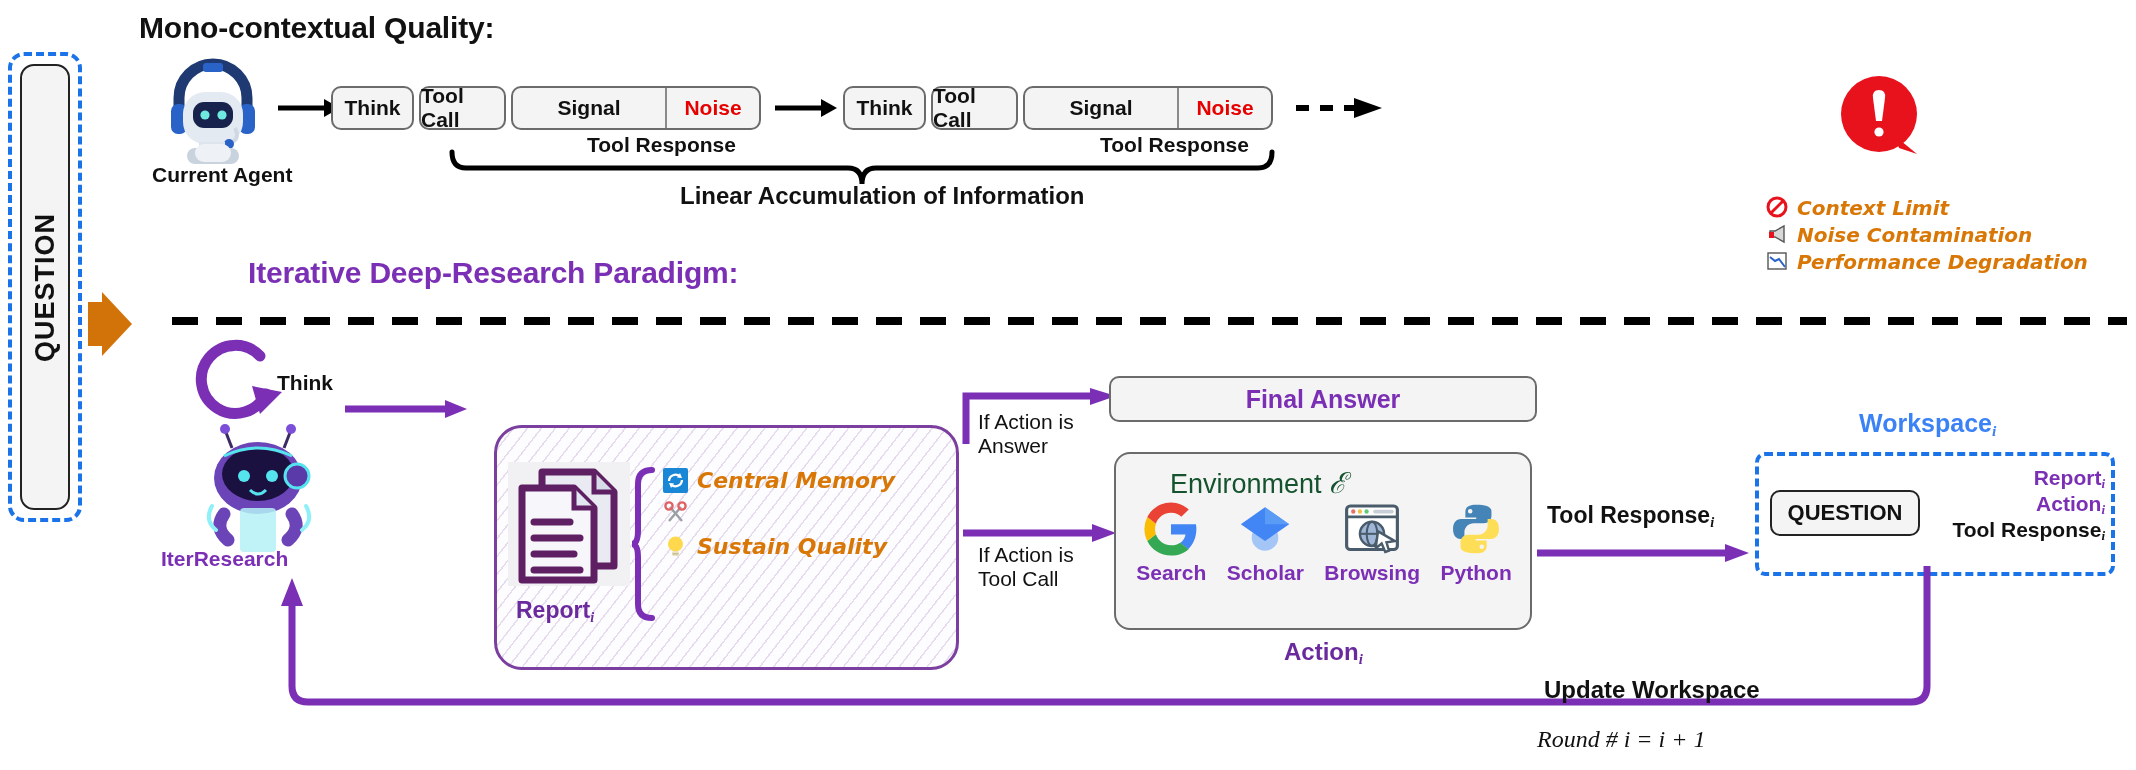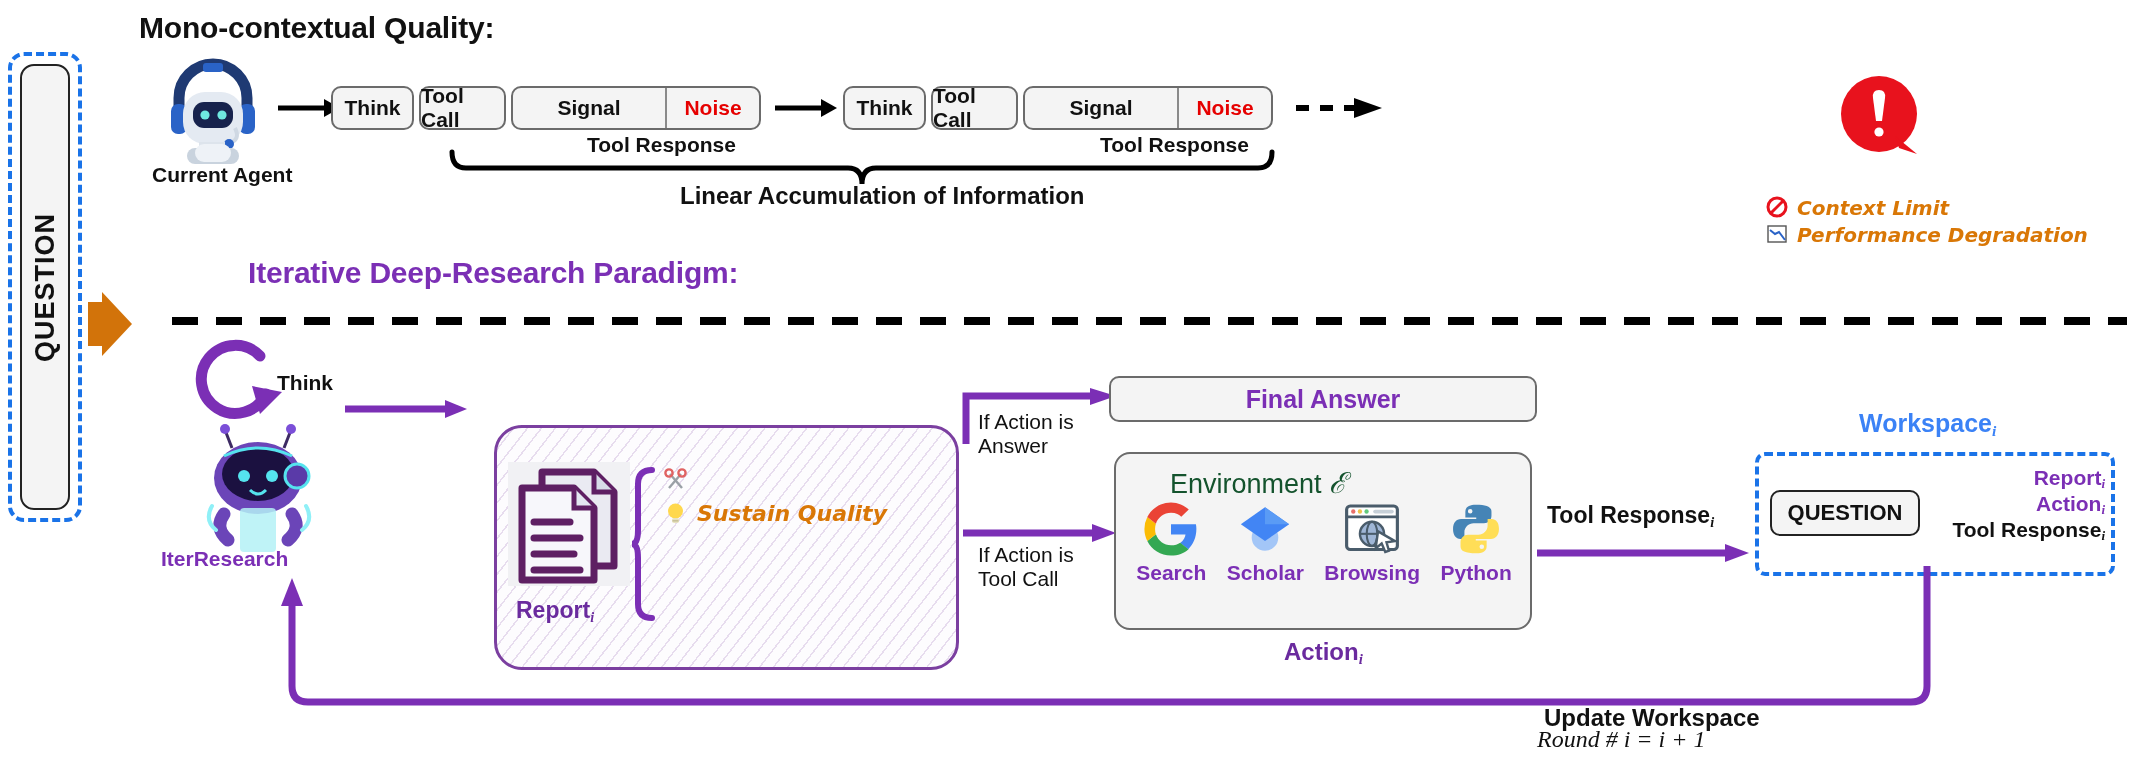--- a/index.html
+++ b/index.html
@@ -149,20 +149,29 @@
 
 <div class="abs" style="left:1766px;top:196px;">
   <div class="bullet-row" style="height:27px;">
     <span>
       <svg width="22" height="22" viewBox="0 0 22 22">
           <circle cx="11" cy="11" r="9" fill="none" stroke="#e8121d" stroke-width="3"></circle>
           <line x1="5" y1="17" x2="17" y2="5" stroke="#e8121d" stroke-width="3"></line>
         </svg>
     </span>
     <span class="txt" style="font-size:20px;">Context Limit</span>
+  </div>
+  <div class="bullet-row" style="height:27px;">
+    <span>
+      <svg width="22" height="22" viewBox="0 0 22 22">
+          <path d="M4 8 h5 l9 -5 v16 l-9 -5 H4 z" fill="#d8d8d8" stroke="#555" stroke-width="1.4"></path>
+          <rect x="3" y="9" width="5" height="6" fill="#e8121d"></rect>
+        </svg>
+    </span>
+    <span class="txt" style="font-size:20px;">Noise Contamination</span>
   </div>
   <div class="bullet-row" style="height:27px;">
     <span>
       <svg width="22" height="22" viewBox="0 0 22 22">
           <rect x="2" y="3" width="18" height="16" fill="#fff" stroke="#555" stroke-width="1.4"></rect>
           <polyline points="4,7 9,11 13,9 19,17" fill="none" stroke="#2a63c7" stroke-width="2"></polyline>
         </svg>
     </span>
     <span class="txt" style="font-size:20px;">Performance Degradation</span>
   </div>
@@ -240,20 +249,32 @@
 <div class="abs" style="left:632px;top:468px;">
   <svg width="24" height="152" viewBox="0 0 24 152">
     <path d="M20 2 q-14 0 -14 14 V62 q0 14 -6 14 q6 0 6 14 V136 q0 14 14 14" fill="none" stroke="#7b2fb5" stroke-width="6" stroke-linecap="round"></path>
   </svg>
 </div>
 
 <div class="abs" style="left:663px;top:468px;">
   <div class="bullet-row">
     <span>
       <svg width="25" height="25" viewBox="0 0 25 25">
+          <rect x="0" y="0" width="25" height="25" rx="2" fill="#1a86d6"></rect>
+          <path d="M6 13 a6.5 6.5 0 0 1 11 -4.4" fill="none" stroke="#fff" stroke-width="2.3"></path>
+          <path d="M19 12 a6.5 6.5 0 0 1 -11 4.4" fill="none" stroke="#fff" stroke-width="2.3"></path>
+          <polygon points="17,5 19,10 14,9.5" fill="#fff"></polygon>
+          <polygon points="8,20 6,15 11,15.5" fill="#fff"></polygon>
+        </svg>
+    </span>
+    <span class="txt">Central Memory</span>
+  </div>
+  <div class="bullet-row">
+    <span>
+      <svg width="25" height="25" viewBox="0 0 25 25">
           <line x1="7" y1="6" x2="19" y2="20" stroke="#9aa0a6" stroke-width="2.4"></line>
           <line x1="18" y1="6" x2="6" y2="20" stroke="#9aa0a6" stroke-width="2.4"></line>
           <circle cx="6" cy="5" r="3.6" fill="none" stroke="#e06262" stroke-width="2.4"></circle>
           <circle cx="19" cy="5" r="3.6" fill="none" stroke="#e06262" stroke-width="2.4"></circle>
         </svg>
     </span>
   </div>
   <div class="bullet-row">
     <span>
       <svg width="25" height="25" viewBox="0 0 25 25">
@@ -375,14 +396,14 @@
     <span>Tool Response</span><sub class="i">i</sub>
   </div>
 </div>
 
 <div class="abs" style="left:268px;top:566px;">
   <svg width="1666" height="150" viewBox="0 0 1666 150">
     <path d="M1659 0 V120 q0 16 -16 16 H40 q-16 0 -16 -16 V36" fill="none" stroke="#7b2fb5" stroke-width="7" stroke-linejoin="round"></path>
     <polygon points="13,40 24,12 35,40" fill="#7b2fb5"></polygon>
   </svg>
 </div>
-<div class="abs lbl" style="left:1544px;top:676px;font-size:24px;margin-top:28px;">Update Workspace</div>
+<div class="abs lbl" style="left:1544px;top:676px;font-size:24px;">Update Workspace</div>
 <div class="abs" style="left:1537px;top:726px;font-size:24px;font-style:italic;font-family:'Liberation Serif',serif;">Round # i = i + 1</div>
 
 </body></html>

